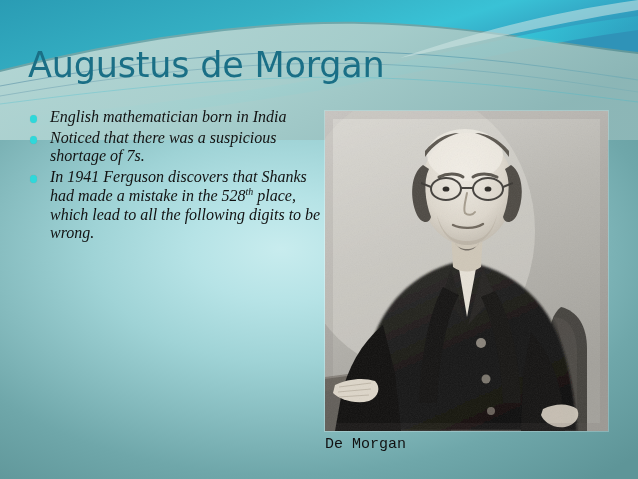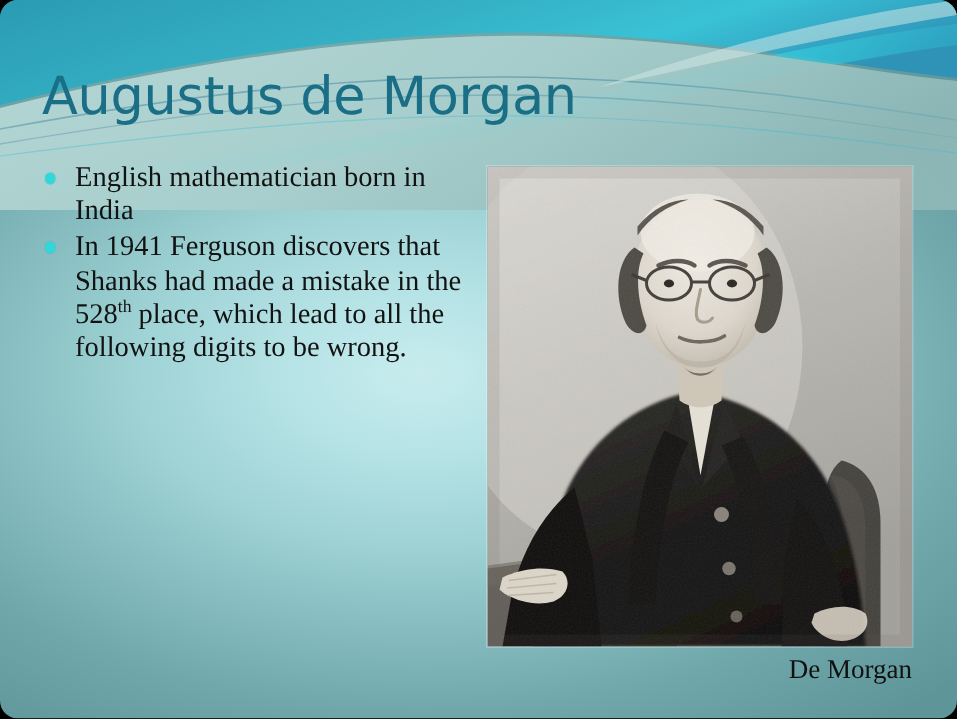--- a/index.html
+++ b/index.html
@@ -21,21 +21,20 @@
     
     background:
       radial-gradient(ellipse 78% 62% at 44% 52%,
           #c8ecee 0%,
           #b6e3e6 18%,
           #9fd3d6 38%,
           #86bcbf 58%,
           #6fa7aa 76%,
           #5e9598 100%),
       linear-gradient(160deg, #2a9cb4 0%, #4fb6c4 40%, #69a5a8 100%);
-    border-radius: 12px;
   }
 
   
   .wave-layer {
     position: absolute;
     left: 0; top: 0;
     width: 638px; height: 140px;
     pointer-events: none;
   }
 
@@ -62,24 +61,25 @@
     width: 295px;
     margin: 0;
     padding: 0;
     list-style: none;
   }
   #body-list li {
     position: relative;
     padding-left: 24px;
     margin: 0 0 2px 0;
     font-family: "Liberation Serif", serif;
-    font-size: 19px;
+    font-size: 16px;
     line-height: 1.17;
     color: #121212;
     text-rendering: optimizeLegibility;
+    font-style: italic;
   }
   #body-list li .bullet-mark {
     position: absolute;
     left: 4px;
     top: 7px;
     width: 7px;
     height: 8px;
     border-radius: 50%;
     background: #2fd8da;
     box-shadow: 0 0 1px rgba(0,0,0,0.15);
@@ -101,23 +101,23 @@
     background: #9a9a96;
     box-shadow: 0 0 0 1px rgba(255,255,255,0.25);
   }
   #photo-frame svg { display: block; }
 
   #photo-caption {
     position: absolute;
     left: 325px;
     top: 436px;
     width: 283px;
-    text-align: right;
-    font-family: Liberation Serif, serif;
-    font-size: 18px;
+    text-align: left;
+    font-family: Liberation Mono, monospace;
+    font-size: 15px;
     color: #111;
   }
 </style>
 </head>
 <body>
 
 <div id="slide">
 
   <svg class="wave-layer" viewBox="0 0 638 140" preserveAspectRatio="none">
     <defs>
@@ -160,20 +160,24 @@
 
     <path d="M638,0 L638,10 C540,26 470,44 400,58 C470,34 550,12 638,0 Z" fill="#cfe6e3" opacity="0.55"></path>
   </svg>
 
   <div id="title">Augustus de Morgan</div>
 
   <ul id="body-list">
     <li>
       <span class="bullet-mark"></span>
       <span>English mathematician born in India</span>
+    </li>
+    <li>
+      <span class="bullet-mark"></span>
+      <span>Noticed that there was a suspicious shortage of 7s.</span>
     </li>
     <li>
       <span class="bullet-mark"></span>
       <span>In 1941 Ferguson discovers that Shanks had made a mistake in the 528</span><span class="sup">th</span><span> place, which lead to all the following digits to be wrong.</span>
     </li>
   </ul>
 
   <div id="photo-frame">
     <svg width="283" height="320" viewBox="0 0 283 320">
       <defs>

